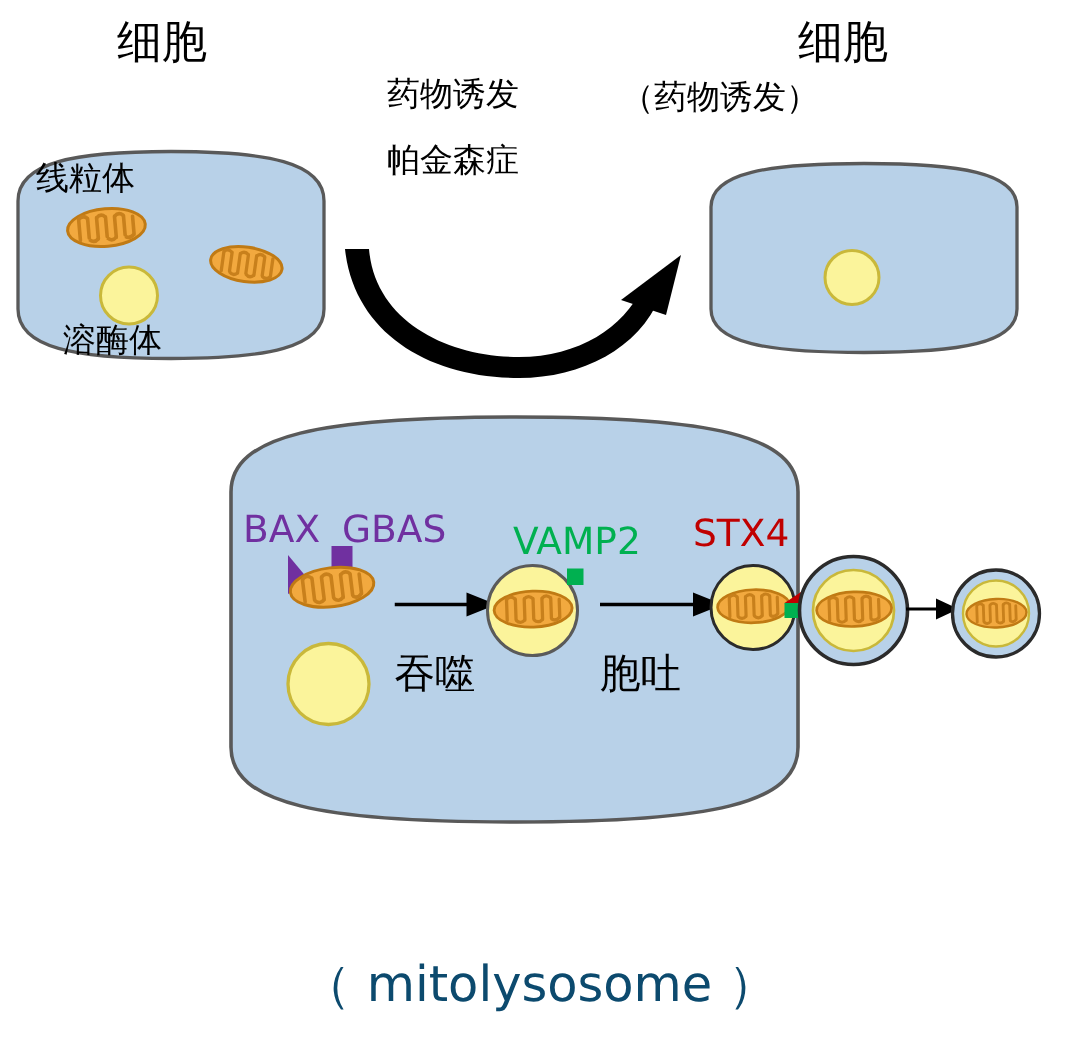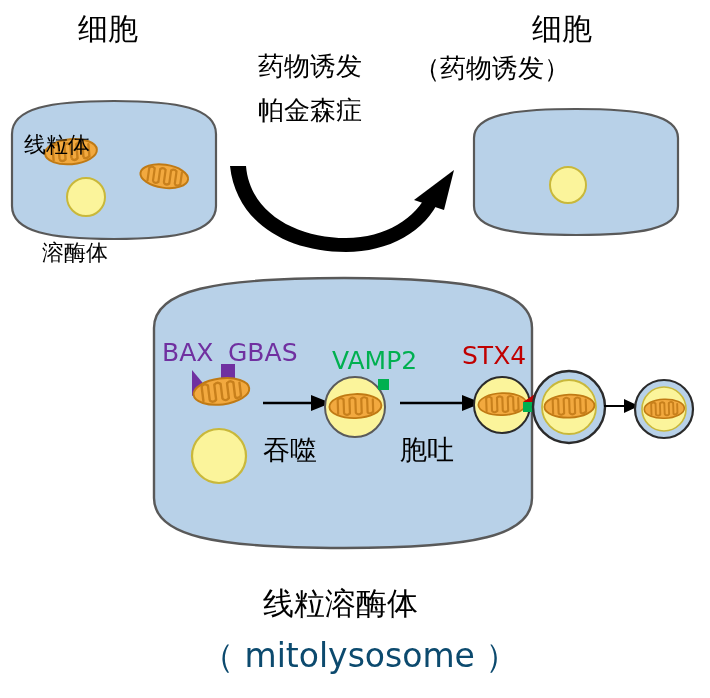--- a/index.html
+++ b/index.html
@@ -20,22 +20,22 @@
     white-space:nowrap;
     line-height:1.12;
   }
   .lat{
     font-family:"DejaVu Sans","Liberation Sans",sans-serif;
     white-space:nowrap;
     line-height:1.05;
   }
 
   .title-cell{font-size:30px;}
-  .headline{font-size:26px;}
-  .inner-label{font-size:22px;margin-top:25px;}
+  .headline{font-size:22px;}
+  .inner-label{font-size:22px;}
   .step-label{font-size:27px;text-align:right;}
   .marker-label{font-size:25px;font-weight:400;}
   .bottom-cjk{font-size:31px;}
   .bottom-lat{font-size:33px;}
 
   
   .svgbox{display:block;}
 </style>
 </head>
 <body>
@@ -104,21 +104,21 @@
   <div class="abs" style="left:148px;top:272px;width:390px;height:284px;">
     <svg class="svgbox" width="390" height="284" viewBox="0 0 390 284">
       <path d="M 6,56 C 6,18 66,6 196,6 C 326,6 384,18 384,56
                L 384,226 C 384,264 326,276 196,276
                C 66,276 6,264 6,226 Z" fill="#b8d1e8" stroke="#595959" stroke-width="2.4"></path>
     </svg>
   </div>
 
   <div class="abs lat marker-label" style="left:162px;top:340px;color:#7030a0;">BAX</div>
   <div class="abs lat marker-label" style="left:228px;top:340px;color:#7030a0;">GBAS</div>
-  <div class="abs lat marker-label" style="left:332px;top:348px;color:#00b050;">VAMP2</div>
+  <div class="abs lat marker-label" style="left:342px;top:348px;color:#00b050;">VAMP2</div>
   <div class="abs lat marker-label" style="left:462px;top:343px;color:#c00000;">STX4</div>
 
   <div class="abs" style="left:182px;top:358px;width:86px;height:56px;">
     <svg class="svgbox" width="86" height="56" viewBox="0 0 86 56">
 
       <polygon points="10,38 10,12 25,30" fill="#7030a0"></polygon>
 
       <rect x="44" y="18" width="4.5" height="14" fill="#7030a0"></rect>
       <rect x="39" y="6" width="14" height="14" fill="#7030a0"></rect>
 
@@ -211,16 +211,15 @@
       <g transform="translate(12,23) rotate(-2)">
         <ellipse cx="20" cy="9.5" rx="20" ry="9.5" fill="#f2a93f" stroke="#c07a14" stroke-width="1.6"></ellipse>
         <path d="M 7,4 L 7,15 M 11.4,14.8 L 11.4,4 M 15.8,4 L 15.8,15
                  M 20.2,14.8 L 20.2,4 M 24.6,4 L 24.6,15 M 29,14.8 L 29,4 M 33,5 L 33,14" stroke="#c8801c" stroke-width="1.9" fill="none" stroke-linecap="round"></path>
         <path d="M 7,4 Q 9.2,1.7 11.4,4 M 15.8,4 Q 18,1.7 20.2,4 M 24.6,4 Q 26.8,1.7 29,4" stroke="#c8801c" stroke-width="1.9" fill="none"></path>
         <path d="M 11.4,15 Q 13.6,17.3 15.8,15 M 20.2,15 Q 22.4,17.3 24.6,15 M 29,15 Q 31,16.6 33,14" stroke="#c8801c" stroke-width="1.9" fill="none"></path>
       </g>
     </svg>
   </div>
 
-  <div class="abs cjk bottom-cjk" style="left:263px;top:586px;">线粒溶酶体</div>
   <div class="abs lat bottom-lat" style="left:201px;top:639px;color:#0c4a6e;">（ mitolysosome ）</div>
 
 </div>
 
 </body></html>

